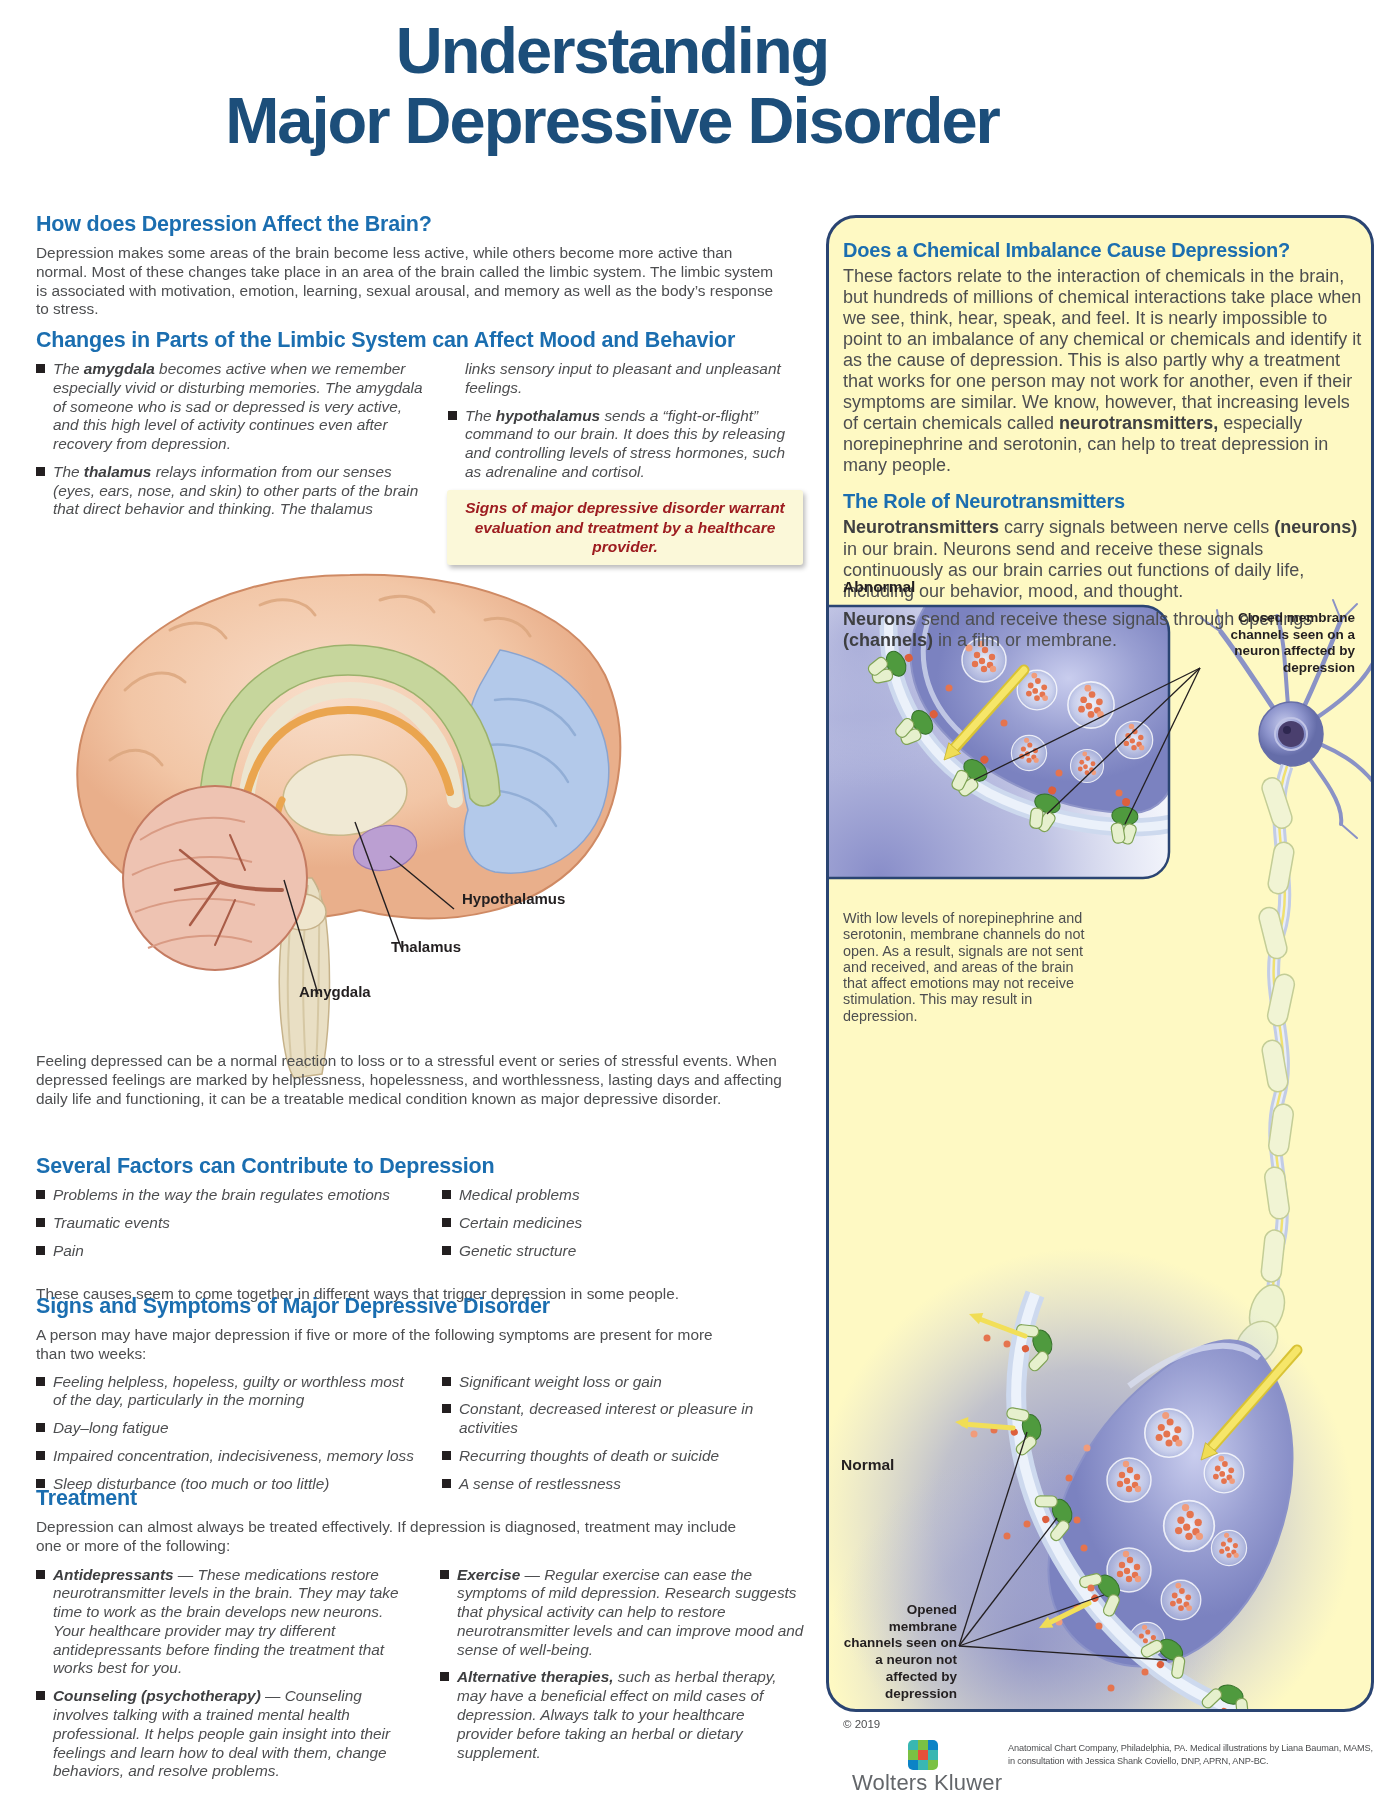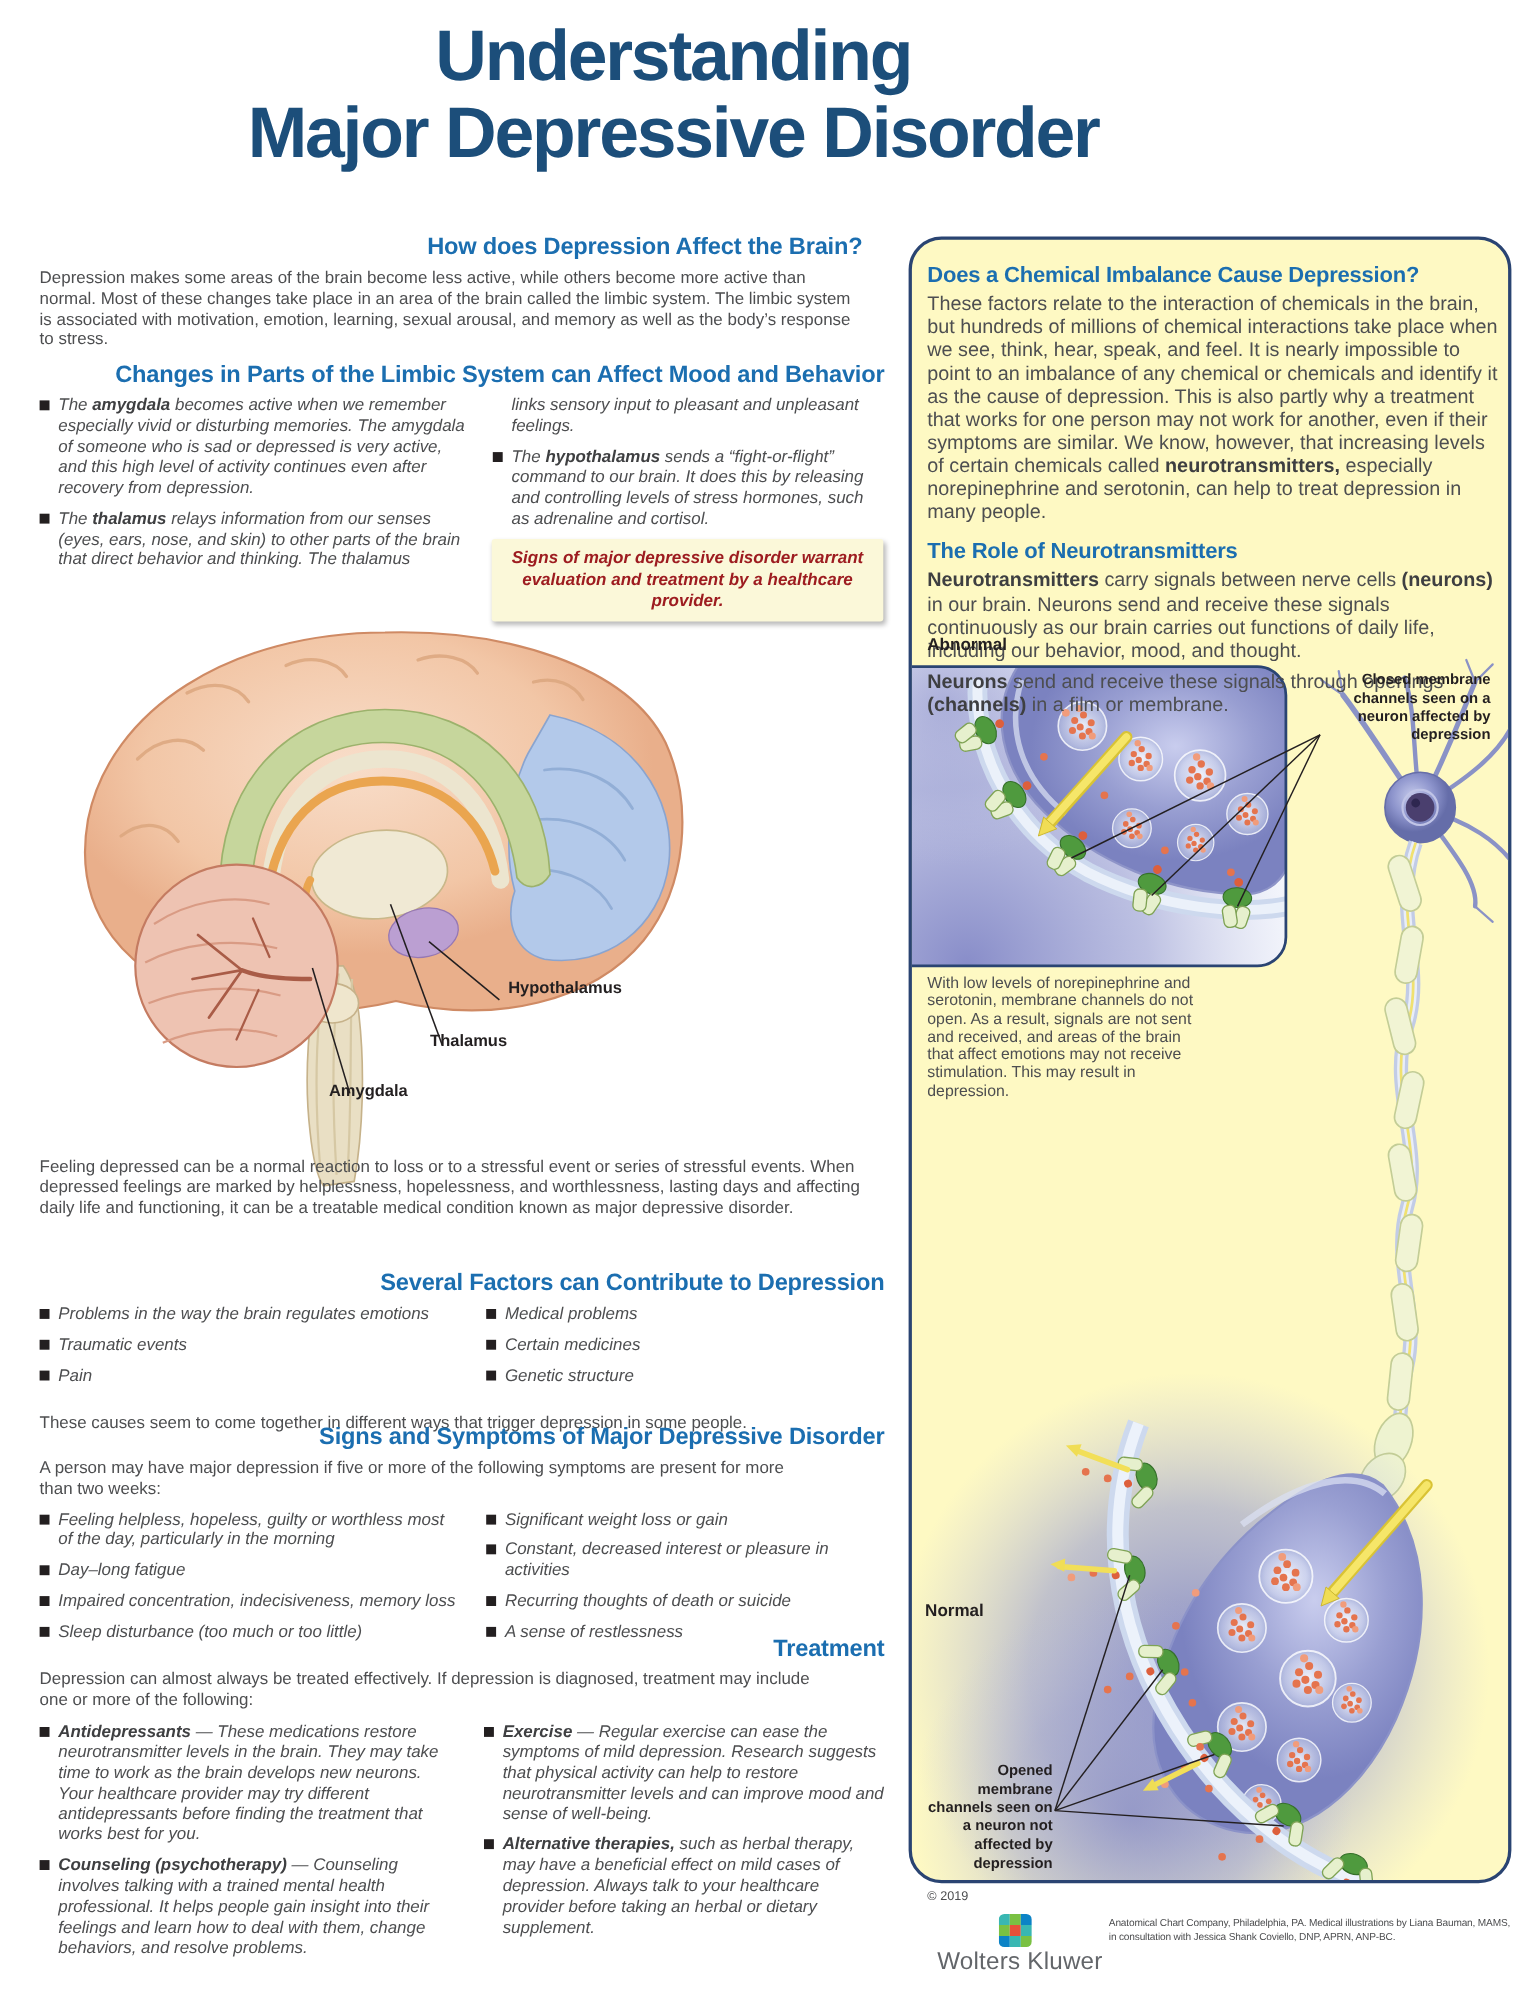--- a/index.html
+++ b/index.html
@@ -4,21 +4,21 @@
 <style>
   * { margin:0; padding:0; box-sizing:border-box; }
   html,body { background:#ffffff; }
   body { font-family:"Liberation Sans", sans-serif; }
   .page { position:relative; width:1400px; height:1820px; background:#fff; overflow:hidden; color:#4d4e50;border-radius:32px; }
   .abs { position:absolute; }
   .title { left:0; top:16px; width:1224px; text-align:center;
            color:var(--title-navy,#1c4e7a); font-weight:bold; font-size:65px;
            line-height:1.08; letter-spacing:-2px; }
   h2.sec-h { font-size:21.5px; color:var(--heading-blue,#1b6eb0); font-weight:bold;
-             margin-bottom:7px; letter-spacing:-0.2px;text-align:right; }
+             margin-bottom:7px; letter-spacing:-0.2px; }
   .body { font-size:15.4px; line-height:1.22; color:#4d4e50; }
   .cols { display:flex; gap:22px; }
   .bullet { display:flex; margin-bottom:9px; }
   .bullet .txt { font-size:15.4px; line-height:1.22; color:#4d4e50; flex:1;font-style:italic; }
   .sq { width:9px; height:9px; background:#231f20; margin:4px 8px 0 0; flex:none; }
   .sq.invis { visibility:hidden; }
   b { font-weight:bold; color:#3e3f41; }
   .callout { left:447px; top:490px; width:356px; background:var(--callout-bg,#fbf8d9);
              color:var(--callout-red,#9d1c20); font-style:italic; font-weight:bold;
              font-size:15.5px; line-height:1.27; text-align:center; padding:8px 14px;
@@ -483,21 +483,21 @@
     <div class="ptext">
       <h2 class="p-h">Does a Chemical Imbalance Cause Depression?</h2>
       <p class="p-body mb14"><span>These factors relate to the interaction of chemicals in the brain, but hundreds of millions of chemical interactions take place when we see, think, hear, speak, and feel. It is nearly impossible to point to an imbalance of any chemical or chemicals and identify it as the cause of depression. This is also partly why a treatment that works for one person may not work for another, even if their symptoms are similar. We know, however, that increasing levels of certain chemicals called </span><b>neurotransmitters,</b><span> especially norepinephrine and serotonin, can help to treat depression in many people.</span></p>
       <h2 class="p-h">The Role of Neurotransmitters</h2>
       <p class="p-body mb7"><b>Neurotransmitters</b><span> carry signals between nerve cells </span><b>(neurons)</b><span> in our brain. Neurons send and receive these signals continuously as our brain carries out functions of daily life, including our behavior, mood, and thought.</span></p>
       <p class="p-body"><b>Neurons</b><span> send and receive these signals through openings </span><b>(channels)</b><span> in a film or membrane.</span></p>
     </div>
 
     <div class="plabel" style="left:14px;top:360px">Abnormal</div>
     <div class="callout-text" style="left:370px;top:392px;width:156px;text-align:right">Closed membrane channels seen on a neuron affected by depression</div>
-    <div class="pcaption" style="left:14px;top:668px;width:254px">With low levels of norepinephrine and serotonin, membrane channels do not open. As a result, signals are not sent and received, and areas of the brain that affect emotions may not receive stimulation. This may result in depression.</div>
+    <div class="pcaption" style="left:14px;top:692px;width:254px">With low levels of norepinephrine and serotonin, membrane channels do not open. As a result, signals are not sent and received, and areas of the brain that affect emotions may not receive stimulation. This may result in depression.</div>
     <div class="plabel" style="left:12px;top:1238px">Normal</div>
     <div class="callout-text" style="left:10px;top:1384px;width:118px;text-align:right">Opened membrane channels seen on a neuron not affected by depression</div>
   </div>
 
   <div class="abs copyright" style="left:843px;top:1718px">© 2019</div>
   <div class="abs brandrow" style="left:843px;top:1740px">
     <span class="wk-logo">
       <span style="background:#39b7b2"></span>
         <span style="background:#7ac143"></span>
         <span style="background:#0c83c6"></span>

